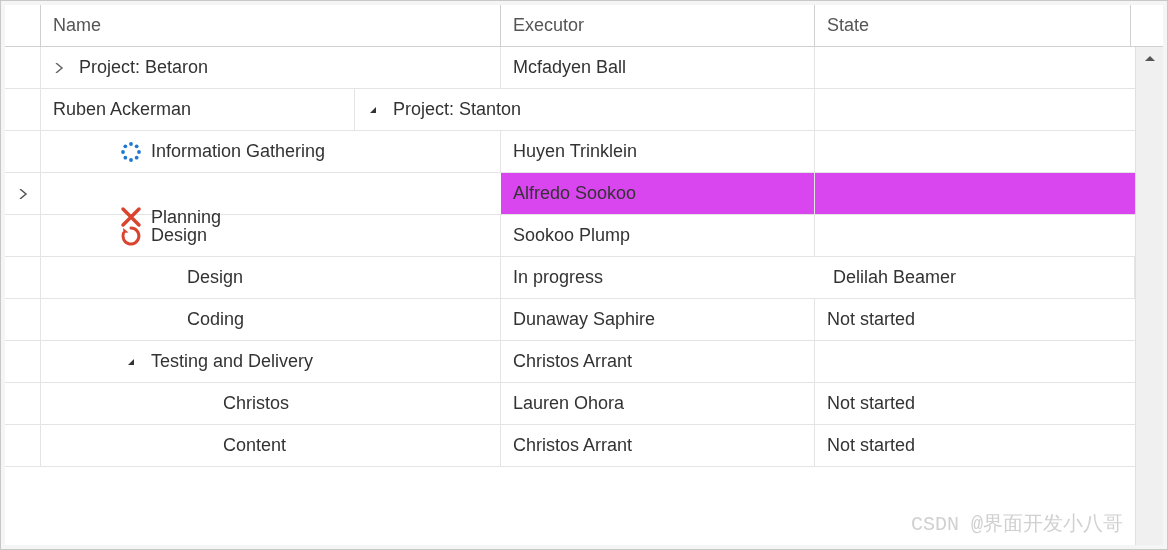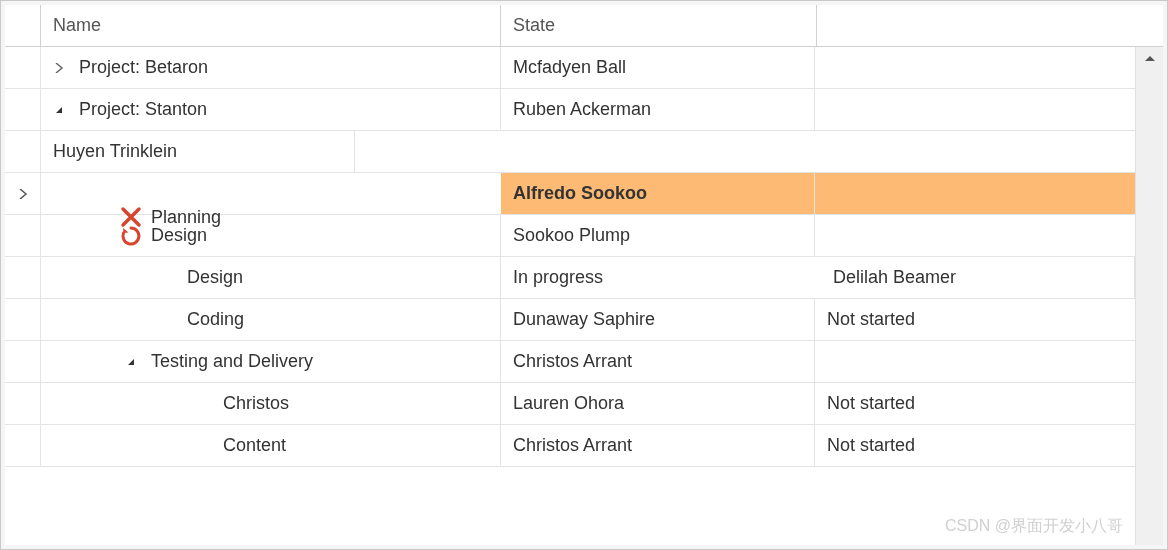--- a/index.html
+++ b/index.html
@@ -70,21 +70,21 @@
       justify-content: center;
       cursor: pointer;
     }
     .scroll-up svg { width: 10px; height: 6px; }
     .row {
       display: flex;
       height: 42px;
       border-bottom: 1px solid #e4e4e4;
     }
     .row.selected .cell-executor,
-    .row.selected .cell-state { background: #fdba74; font-weight: bold; }
+    .row.selected .cell-state { background: #d946ef; }
     .row.selected .cell-name { background: #e5e5e5; margin-top: 44px; }
     .row.selected .cell-indicator { background: #fff; }
     .cell {
       border-right: 1px solid #e4e4e4;
       display: flex;
       align-items: center;
       padding: 0 12px;
     }
     .cell-indicator { flex: 0 0 36px; padding: 0; justify-content: center; }
     .cell-name { flex: 0 0 460px; padding-left: 0; }
@@ -109,32 +109,34 @@
       justify-content: center;
       flex-shrink: 0;
     }
     .icon-slot svg { width: 22px; height: 22px; }
     .name-text { padding-left: 2px; }
     .watermark {
       position: absolute;
       bottom: 8px;
       right: 40px;
       color: #d0d0d0;
-      font-size: 16px;
+      font-size: 20px;
       pointer-events: none;
+      font-family: Liberation Mono, monospace;
     }
   </style>
 </head>
 <body>
 
 <div class="grid-container">
   <div class="grid-inner">
     <div class="header-row">
       <div class="header-cell col-indicator"></div>
       <div class="header-cell col-name">Name</div>
+      <div class="header-cell col-executor">Executor</div>
       <div class="header-cell col-state">State</div>
       <div class="header-cell col-scroll"></div>
     </div>
     <div class="body-wrap">
       <div class="body-rows" id="body-rows">
           <div class="row">
             <div class="cell cell-indicator"></div>
             <div class="cell cell-name">
               <span class="indent" style="width: 0px;"></span>
               <span class="expander">
@@ -142,34 +144,51 @@
       <path d="M2 0 L8 5 L2 10" stroke="#666" stroke-width="1.5" fill="none"></path>
                 </svg>
               </span>
               <span class="name-text">Project: Betaron</span>
             </div>
             <div class="cell cell-executor">Mcfadyen Ball</div>
             <div class="cell cell-state"></div>
           </div>
           <div class="row">
             <div class="cell cell-indicator"></div>
+            <div class="cell cell-executor">Ruben Ackerman</div>
             <div class="cell cell-name">
               <span class="indent" style="width: 0px;"></span>
               <span class="expander">
                 <svg viewBox="0 0 10 10">
     <path d="M8 2 L8 8 L2 8 Z" fill="#333"></path>
                 </svg>
               </span>
               <span class="name-text">Project: Stanton</span>
             </div>
-            <div class="cell cell-executor">Ruben Ackerman</div>
-            <div class="cell cell-state"></div>
-          </div>
-          <div class="row">
-            <div class="cell cell-indicator"></div>
+            <div class="cell cell-state"></div>
+          </div>
+          <div class="row">
+            <div class="cell cell-indicator"></div>
+            <div class="cell cell-name">
+              <span class="indent" style="width: 36px;"></span>
+              <span class="expander"></span>
+              <span class="icon-slot">
+                <svg viewBox="0 0 22 22">
+                  <circle cx="11.00" cy="3.00" r="1.9" fill="#1f77d0"></circle>
+                  <circle cx="16.66" cy="5.34" r="1.9" fill="#1f77d0"></circle>
+                  <circle cx="19.00" cy="11.00" r="1.9" fill="#1f77d0"></circle>
+                  <circle cx="16.66" cy="16.66" r="1.9" fill="#1f77d0"></circle>
+                  <circle cx="11.00" cy="19.00" r="1.9" fill="#1f77d0"></circle>
+                  <circle cx="5.34" cy="16.66" r="1.9" fill="#1f77d0"></circle>
+                  <circle cx="3.00" cy="11.00" r="1.9" fill="#1f77d0"></circle>
+                  <circle cx="5.34" cy="5.34" r="1.9" fill="#1f77d0"></circle>
+                </svg>
+              </span>
+              <span class="name-text">Information Gathering</span>
+            </div>
             <div class="cell cell-executor">Huyen Trinklein</div>
             <div class="cell cell-state"></div>
           </div>
           <div class="row selected">
             <div class="cell cell-indicator">
               <svg width="10" height="10" viewBox="0 0 10 10">
                 <path d="M2 0 L8 5 L2 10" stroke="#555" stroke-width="1.5" fill="none"></path>
               </svg>
             </div>
             <div class="cell cell-name">

